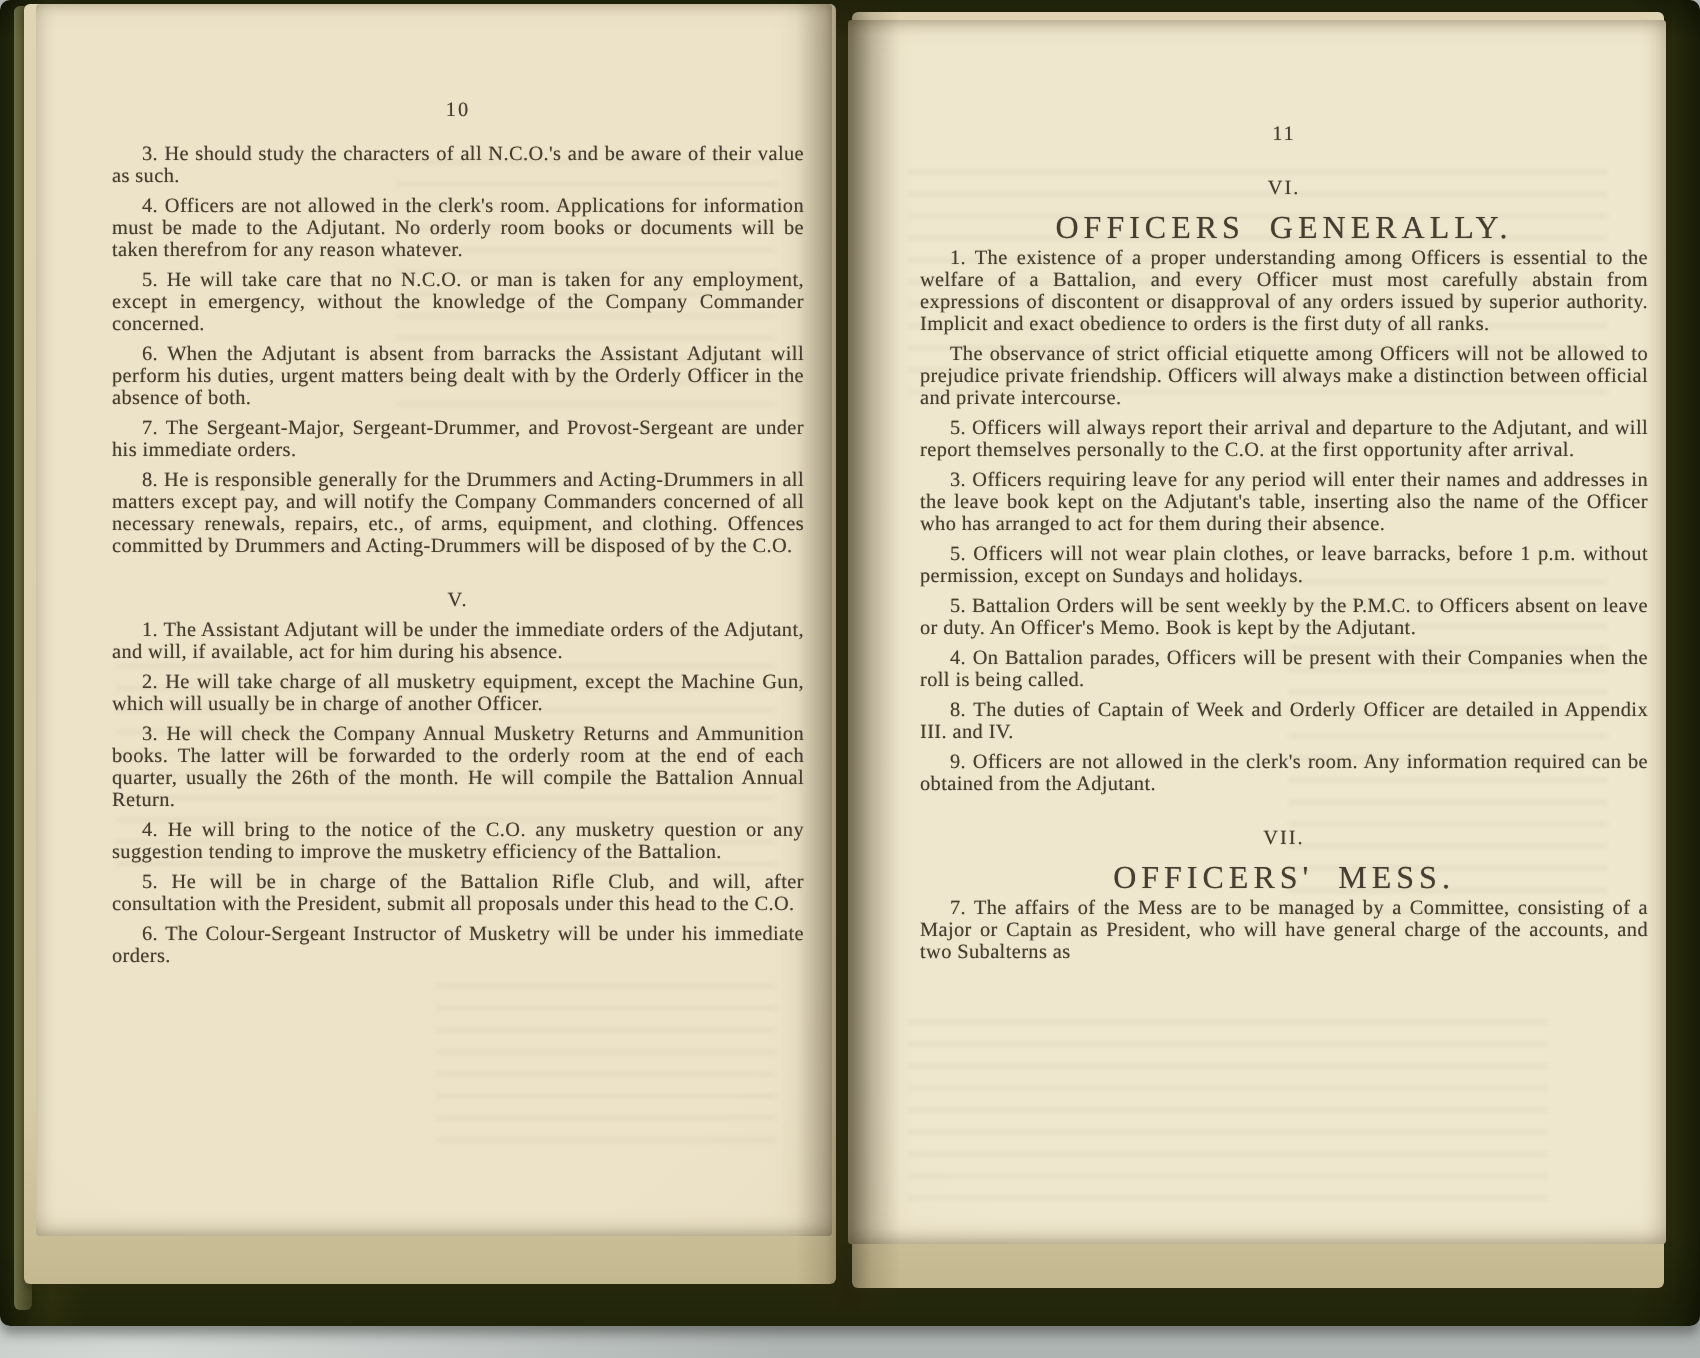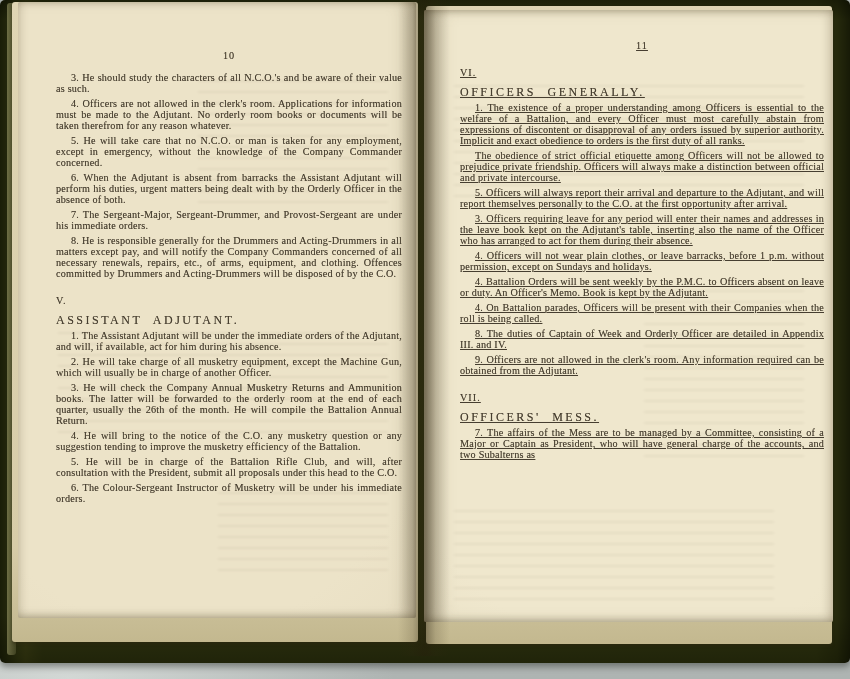--- a/index.html
+++ b/index.html
@@ -91,41 +91,42 @@
   
   .text-col {
     position: absolute;
     font-size: 10.2px;
     line-height: 11px;
     color: var(--c-ink, #463e30);
     text-shadow: 0 0 0.5px rgba(70, 58, 40, 0.55);
     letter-spacing: 0.2px;
   }
   .text-col.left  { left: 56px;  top: 50px; width: 346px; }
-  .text-col.right { left: 460px; top: 40px; width: 364px; text-decoration: underline; }
+  .text-col.right { left: 460px; top: 62px; width: 364px; }
 
   .page-number { text-align: center; letter-spacing: 1px; margin-bottom: 11px; }
 
   .blk { margin: 0; }
   .blk.para {
     text-align: justify;
     text-indent: 15px;
     margin-top: 4px;
   }
   .blk.heading {
-    text-align: left;
+    text-align: center;
     letter-spacing: 1px;
     margin-top: 16px;
   }
   .blk.subheading {
+    text-align: center;
     letter-spacing: 2.5px;
     word-spacing: 6px;
     margin-top: 9px;
     margin-bottom: 4px;
-    font-size: 12px;
+    font-size: 16px;
   }
 
   
   .ghost {
     position: absolute;
     pointer-events: none;
     opacity: 0.5;
     filter: blur(1.1px);
     background: repeating-linear-gradient(180deg,
       rgba(128, 114, 88, 0.16) 0px, rgba(128, 114, 88, 0.16) 2.2px,
@@ -158,41 +159,40 @@
   <div class="text-col left">
     <div class="page-number">10</div>
     <div>
         <div class="blk para">3. He should study the characters of all N.C.O.'s and be aware of their value as such.</div>
         <div class="blk para">4. Officers are not allowed in the clerk's room. Applications for information must be made to the Adjutant. No orderly room books or documents will be taken therefrom for any reason whatever.</div>
         <div class="blk para">5. He will take care that no N.C.O. or man is taken for any employment, except in emergency, without the knowledge of the Company Commander concerned.</div>
         <div class="blk para">6. When the Adjutant is absent from barracks the Assistant Adjutant will perform his duties, urgent matters being dealt with by the Orderly Officer in the absence of both.</div>
         <div class="blk para">7. The Sergeant-Major, Sergeant-Drummer, and Provost-Sergeant are under his immediate orders.</div>
         <div class="blk para">8. He is responsible generally for the Drummers and Acting-Drummers in all matters except pay, and will notify the Company Commanders concerned of all necessary renewals, repairs, etc., of arms, equipment, and clothing. Offences committed by Drummers and Acting-Drummers will be disposed of by the C.O.</div>
         <div class="blk heading">V.</div>
-        <div class="blk subheading">ASSISTANT ADJUTANT.</div>
         <div class="blk para">1. The Assistant Adjutant will be under the immediate orders of the Adjutant, and will, if available, act for him during his absence.</div>
         <div class="blk para">2. He will take charge of all musketry equipment, except the Machine Gun, which will usually be in charge of another Officer.</div>
         <div class="blk para">3. He will check the Company Annual Musketry Returns and Ammunition books. The latter will be forwarded to the orderly room at the end of each quarter, usually the 26th of the month. He will compile the Battalion Annual Return.</div>
         <div class="blk para">4. He will bring to the notice of the C.O. any musketry question or any suggestion tending to improve the musketry efficiency of the Battalion.</div>
         <div class="blk para">5. He will be in charge of the Battalion Rifle Club, and will, after consultation with the President, submit all proposals under this head to the C.O.</div>
         <div class="blk para">6. The Colour-Sergeant Instructor of Musketry will be under his immediate orders.</div>
       </div>
   </div>
 
   <div class="text-col right">
     <div class="page-number">11</div>
     <div>
         <div class="blk heading">VI.</div>
         <div class="blk subheading">OFFICERS GENERALLY.</div>
         <div class="blk para">1. The existence of a proper understanding among Officers is essential to the welfare of a Battalion, and every Officer must most carefully abstain from expressions of discontent or disapproval of any orders issued by superior authority. Implicit and exact obedience to orders is the first duty of all ranks.</div>
-        <div class="blk para">The obedience of strict official etiquette among Officers will not be allowed to prejudice private friendship. Officers will always make a distinction between official and private intercourse.</div>
+        <div class="blk para">The observance of strict official etiquette among Officers will not be allowed to prejudice private friendship. Officers will always make a distinction between official and private intercourse.</div>
         <div class="blk para">5. Officers will always report their arrival and departure to the Adjutant, and will report themselves personally to the C.O. at the first opportunity after arrival.</div>
         <div class="blk para">3. Officers requiring leave for any period will enter their names and addresses in the leave book kept on the Adjutant's table, inserting also the name of the Officer who has arranged to act for them during their absence.</div>
-        <div class="blk para">4. Officers will not wear plain clothes, or leave barracks, before 1 p.m. without permission, except on Sundays and holidays.</div>
-        <div class="blk para">4. Battalion Orders will be sent weekly by the P.M.C. to Officers absent on leave or duty. An Officer's Memo. Book is kept by the Adjutant.</div>
+        <div class="blk para">5. Officers will not wear plain clothes, or leave barracks, before 1 p.m. without permission, except on Sundays and holidays.</div>
+        <div class="blk para">5. Battalion Orders will be sent weekly by the P.M.C. to Officers absent on leave or duty. An Officer's Memo. Book is kept by the Adjutant.</div>
         <div class="blk para">4. On Battalion parades, Officers will be present with their Companies when the roll is being called.</div>
         <div class="blk para">8. The duties of Captain of Week and Orderly Officer are detailed in Appendix III. and IV.</div>
         <div class="blk para">9. Officers are not allowed in the clerk's room. Any information required can be obtained from the Adjutant.</div>
         <div class="blk heading">VII.</div>
         <div class="blk subheading">OFFICERS' MESS.</div>
         <div class="blk para">7. The affairs of the Mess are to be managed by a Committee, consisting of a Major or Captain as President, who will have general charge of the accounts, and two Subalterns as</div>
       </div>
   </div>
 
   <div class="gutter"></div>

